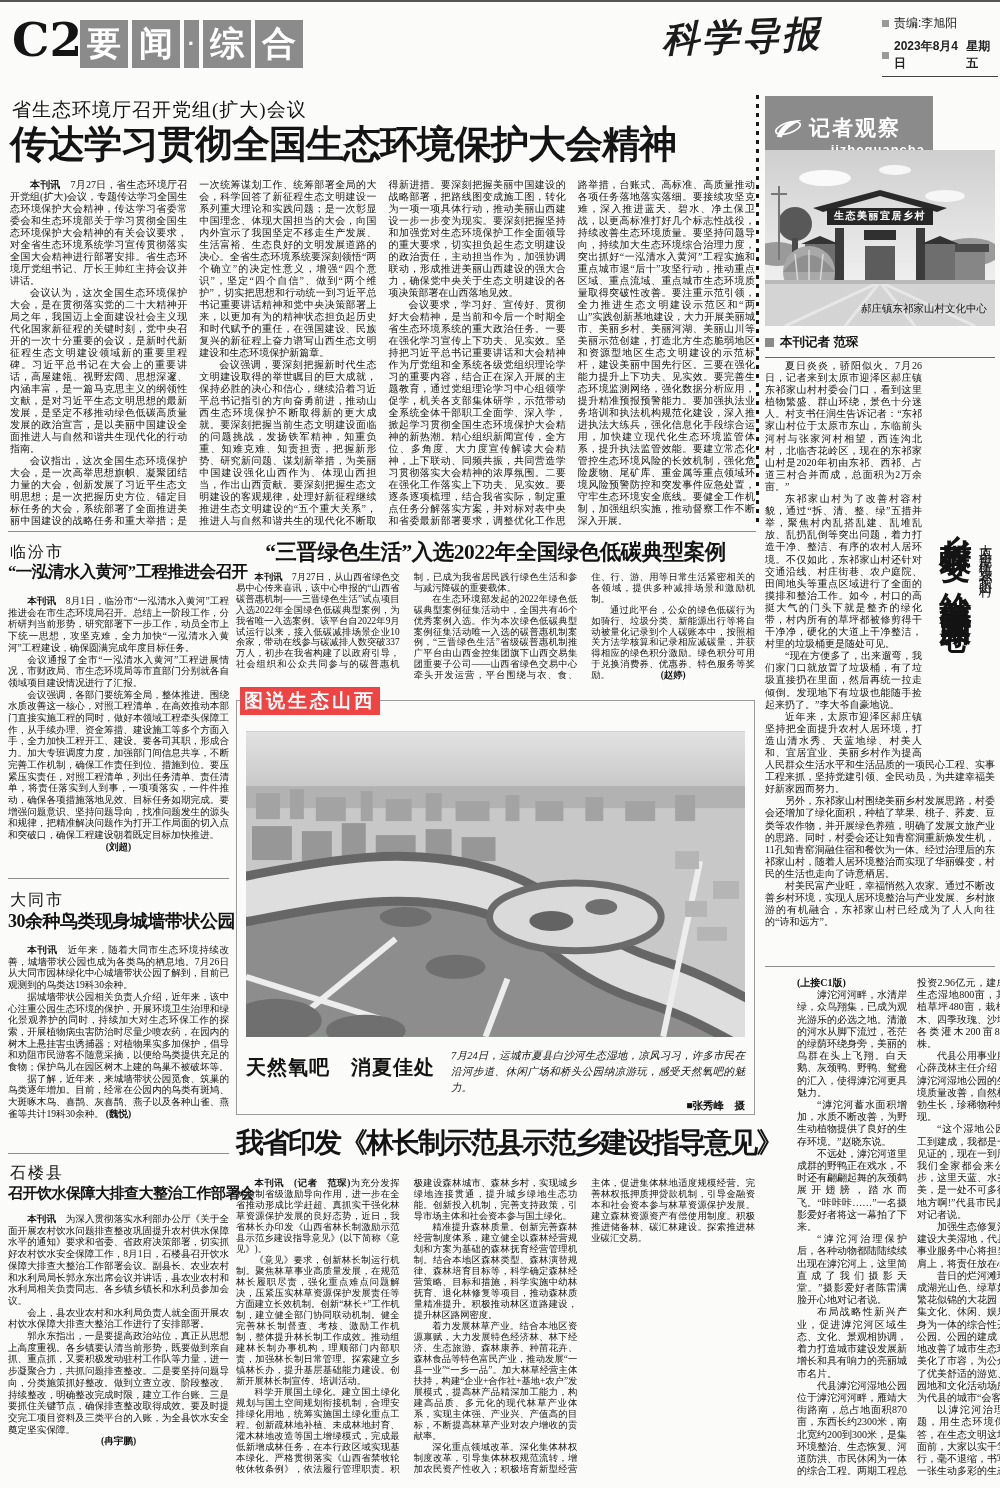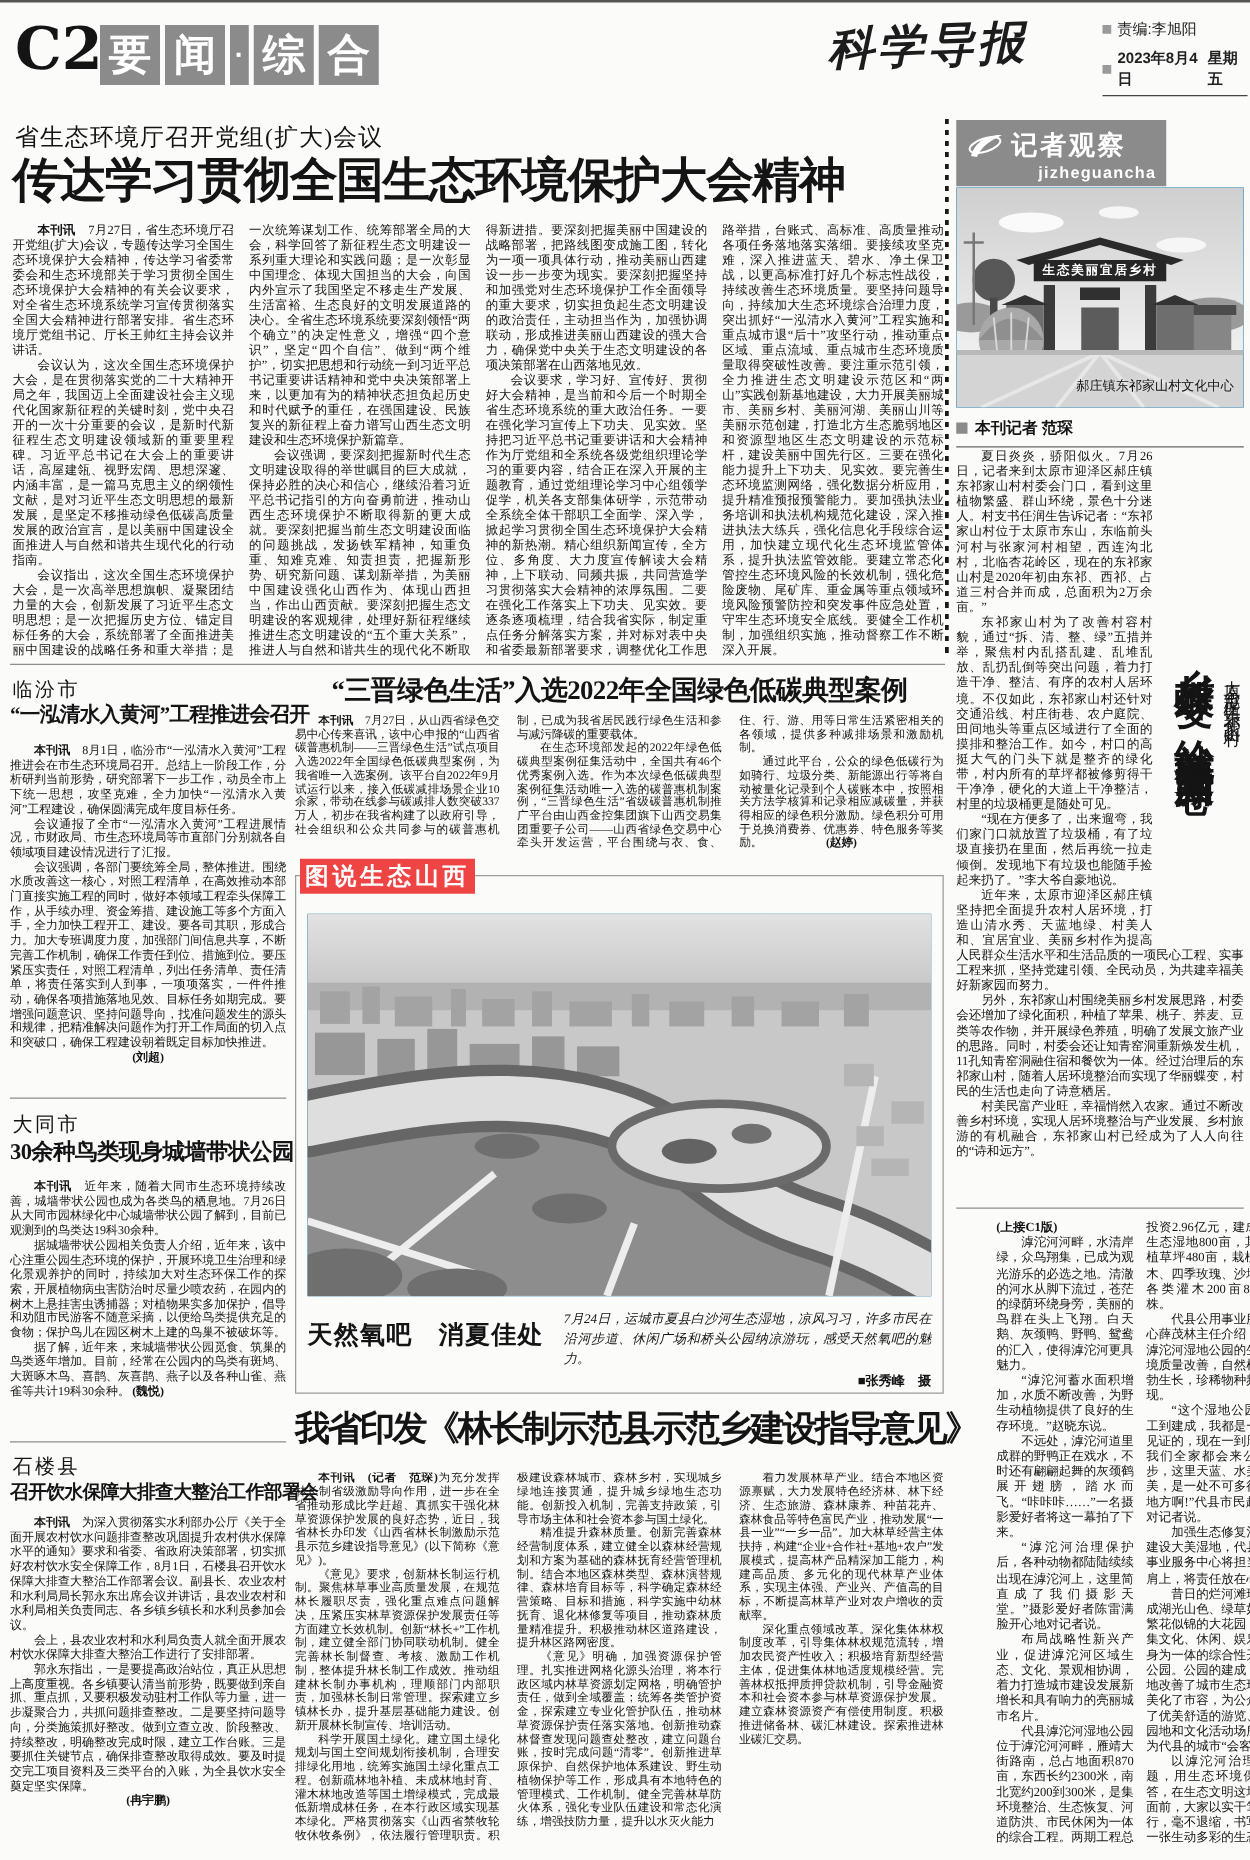--- a/index.html
+++ b/index.html
@@ -30,25 +30,25 @@
   .art-body{text-align:justify;overflow:hidden;}
   .art-body p{margin:0;text-indent:2em;}
   .lede{font-weight:bold;}
   .sign{text-align:center;font-weight:bold;}
   .cols4{column-count:4;column-gap:12px;column-fill:auto;}
   .cols3{column-count:3;column-gap:14px;column-fill:auto;}
   .cols2{column-count:2;column-gap:10px;column-fill:auto;margin-left:32px;}
   .dashdiv{width:3px;background:repeating-linear-gradient(to bottom,#1a1a1a 0 4px,transparent 4px 9px);}
   .hline{height:1px;background:#8d8d8d;}
   
-  .obs-logo{background:#8b8b8b;color:#fff;padding:6px 8px 3px 6px;display:flex;flex-direction:column;}
+  .obs-logo{background:#8b8b8b;color:#fff;padding:18px 8px 3px 6px;display:flex;flex-direction:column;}
   .obs-logo .top{display:flex;align-items:center;gap:4px;}
   .obs-cn{font-family:"Liberation Sans",sans-serif;font-weight:bold;font-size:21px;letter-spacing:2px;}
   .obs-en{font-family:"Liberation Sans",sans-serif;font-weight:bold;font-size:13px;align-self:flex-end;letter-spacing:1px;}
-  .photo{background:#0369a1;overflow:hidden;}
+  .photo{background:#15803d;overflow:hidden;}
   .ph-cap{font-size:10.5px;color:#111;text-shadow:0 0 3px #e9e9e9;}
   .reporter-row{display:flex;align-items:center;gap:6px;font-family:"Liberation Sans",sans-serif;
       font-weight:bold;font-size:12.5px;border-bottom:1px solid #666;padding-bottom:6px;}
   .v-float{float:right;width:66px;height:390px;margin-left:7px;writing-mode:vertical-rl;
       display:flex;flex-direction:column;align-items:center;}
   .v-kicker{font-family:"Liberation Sans",sans-serif;font-size:13.5px;letter-spacing:4px;line-height:19px;}
   .v-big{font-family:"Liberation Serif",serif;font-weight:bold;font-size:32px;letter-spacing:5px;line-height:40px;}
   
   .pbox{border:1px solid #9b9b9b;}
   .ptag{background:#ef4444;color:#fff;font-family:"Liberation Sans",sans-serif;font-weight:bold;
@@ -211,21 +211,20 @@
       <div class="cap-credit">■张秀峰　摄</div>
     </div>
   </div>
 
   <div class="abs forest-hl" style="left:236px;top:1124px;width:519px;">我省印发《林长制示范县示范乡建设指导意见》</div>
   <div class="abs art-body cols3" style="left:236px;top:1178px;width:519px;height:306px;font-size:9.3px;line-height:11px;">
     <p><span class="lede">本刊讯　(记者　范琛)</span><span>为充分发挥林长制省级激励导向作用，进一步在全省推动形成比学赶超、真抓实干强化林草资源保护发展的良好态势，近日，我省林长办印发《山西省林长制激励示范县示范乡建设指导意见》(以下简称《意见》)。</span></p>
     <p>《意见》要求，创新林长制运行机制。聚焦林草事业高质量发展，在规范林长履职尽责，强化重点难点问题解决，压紧压实林草资源保护发展责任等方面建立长效机制。创新“林长+”工作机制，建立健全部门协同联动机制。健全完善林长制督查、考核、激励工作机制，整体提升林长制工作成效。推动组建林长制办事机构，理顺部门内部职责，加强林长制日常管理。探索建立乡镇林长办，提升基层基础能力建设。创新开展林长制宣传、培训活动。</p>
     <p>科学开展国土绿化。建立国土绿化规划与国土空间规划衔接机制，合理安排绿化用地，统筹实施国土绿化重点工程。创新疏林地补植、未成林地封育、灌木林地改造等国土增绿模式，完成最低新增成林任务，在本行政区域实现基本绿化。严格贯彻落实《山西省禁牧轮牧休牧条例》，依法履行管理职责。积极建设森林城市、森林乡村，实现城乡绿地连接贯通，提升城乡绿地生态功能。创新投入机制，完善支持政策，引导市场主体和社会资本参与国土绿化。</p>
     <p>精准提升森林质量。创新完善森林经营制度体系，建立健全以森林经营规划和方案为基础的森林抚育经营管理机制。结合本地区森林类型、森林演替规律、森林培育目标等，科学确定森林经营策略、目标和措施，科学实施中幼林抚育、退化林修复等项目，推动森林质量精准提升。积极推动林区道路建设，提升林区路网密度。</p>
-    <p>《意见》明确，加强资源保护管理。扎实推进网格化源头治理，将本行政区域内林草资源划定网格，明确管护责任，做到全域覆盖；统筹各类管护资金，探索建立专业化管护队伍，推动林草资源保护责任落实落地。创新推动森林督查发现问题查处整改，建立问题台账，按时完成问题“清零”。创新推进草原保护、自然保护地体系建设、野生动植物保护等工作，形成具有本地特色的管理模式、工作机制。健全完善林草防火体系，强化专业队伍建设和常态化演练，增强技防力量，提升以水灭火能力</p>
     <p>着力发展林草产业。结合本地区资源禀赋，大力发展特色经济林、林下经济、生态旅游、森林康养、种苗花卉、森林食品等特色富民产业，推动发展“一县一业”“一乡一品”。加大林草经营主体扶持，构建“企业+合作社+基地+农户”发展模式，提高林产品精深加工能力，构建高品质、多元化的现代林草产业体系，实现主体强、产业兴、产值高的目标，不断提高林草产业对农户增收的贡献率。</p>
     <p>深化重点领域改革。深化集体林权制度改革，引导集体林权规范流转，增加农民资产性收入；积极培育新型经营主体，促进集体林地适度规模经营。完善林权抵押质押贷款机制，引导金融资本和社会资本参与林草资源保护发展。建立森林资源资产有偿使用制度。积极推进储备林、碳汇林建设。探索推进林业碳汇交易。</p>
   </div>
 
   <div class="abs obs-logo" style="left:765px;top:96px;width:154px;height:44px;">
     <div class="top">
       <svg width="34" height="24" viewBox="0 0 40 30">
         <path d="M6 26 C10 10 26 4 37 5 C27 10 16 16 12 27 Z" fill="#ffffff"></path>
         <ellipse cx="20" cy="15" rx="16" ry="6.5" fill="none" stroke="#ffffff" stroke-width="2" transform="rotate(-18 20 15)"></ellipse>
       </svg>

